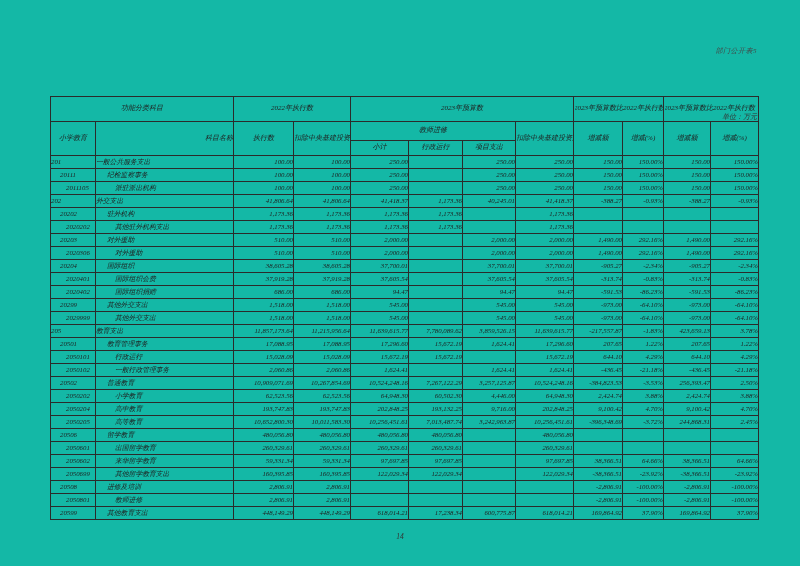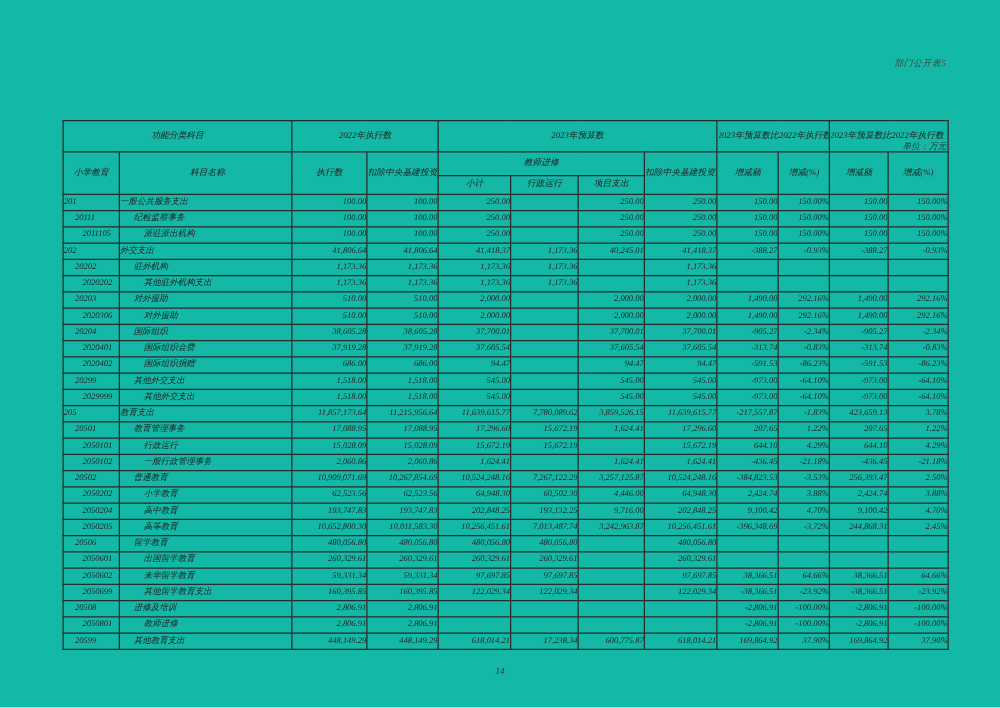--- a/index.html
+++ b/index.html
@@ -86,21 +86,21 @@
     <thead>
       <tr class="h1">
         <th colspan="2">功能分类科目</th>
         <th colspan="2">2022年执行数</th>
         <th colspan="4">2023年预算数</th>
         <th colspan="2">2023年预算数比2022年执行数</th>
         <th colspan="2">2023年预算数比2022年执行数（扣除中央基建投资）</th>
       </tr>
       <tr class="h2">
         <th rowspan="2">小学教育</th>
-        <th rowspan="2" style="text-align:center;padding-left:3px">科目名称</th>
+        <th rowspan="2" style="text-align:right;padding-left:3px">科目名称</th>
         <th rowspan="2">执行数</th>
         <th rowspan="2">扣除中央基建投资后执行数</th>
         <th colspan="3">教师进修</th>
         <th rowspan="2">扣除中央基建投资后预算数</th>
         <th rowspan="2">增减额</th>
         <th rowspan="2">增减(%)</th>
         <th rowspan="2">增减额</th>
         <th rowspan="2">增减(%)</th>
       </tr>
       <tr class="h3">

